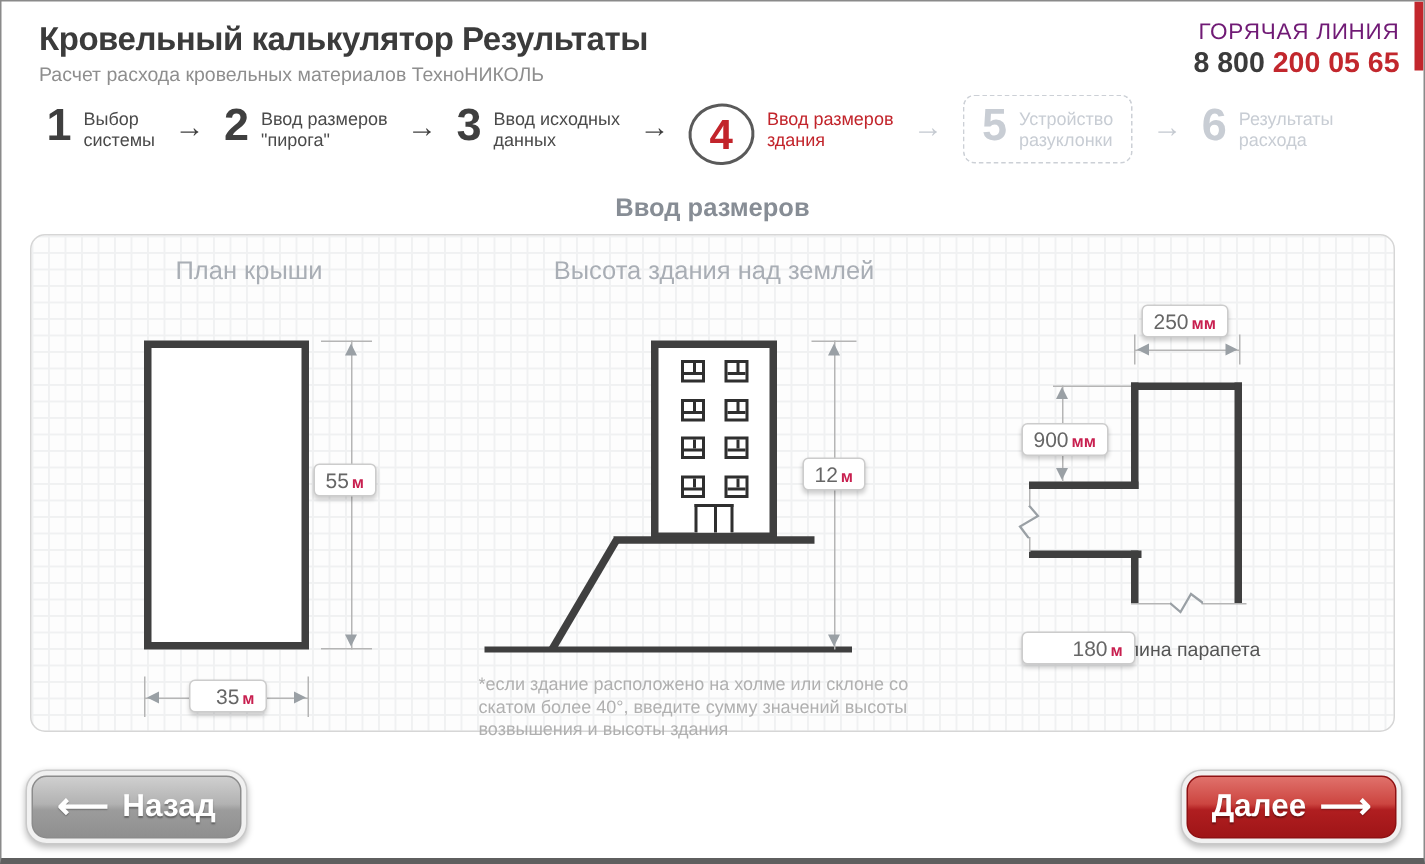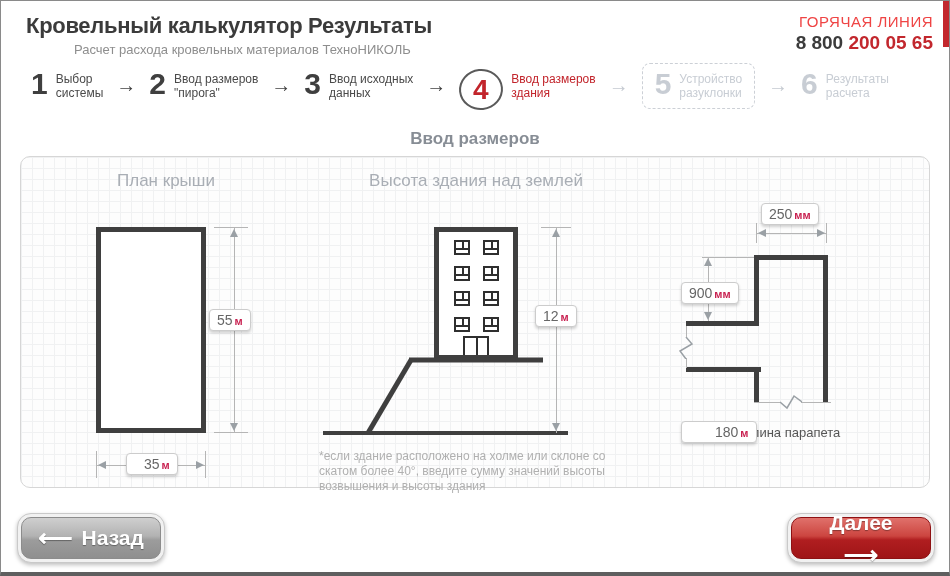--- a/index.html
+++ b/index.html
@@ -4,23 +4,23 @@
 <style>
   * { margin:0; padding:0; box-sizing:border-box; }
   body { font-family:"Liberation Sans", sans-serif; background:#fff; }
   .page {
     position:relative; width:950px; height:576px; background:#fff;
     border:1px solid #8a8a8a; border-bottom:4px solid #5f5f5f; overflow:hidden;
   }
   
   .titles { position:absolute; left:25px; top:12px; }
   .app-title { font-size:22px; font-weight:bold; color:#3b3b3b; letter-spacing:-0.3px; }
-  .app-subtitle { margin-top:3px; font-size:13px; color:#8e8e8e;margin-left:48px; }
+  .app-subtitle { margin-top:3px; font-size:13px; color:#8e8e8e; }
   .hotline { position:absolute; right:16px; top:12px; text-align:right; }
-  .hotline-label { font-size:15px; color:#ef4444; letter-spacing:0.5px; }
+  .hotline-label { font-size:15px; color:#701a75; letter-spacing:0.5px; }
   .hotline-phone { margin-top:2px; font-size:19px; font-weight:bold; color:#3b3b3b; }
   .hotline-phone .red { color:#c2272d; }
   .corner-stripe { position:absolute; right:0; top:0; width:6px; height:46px; background:#c2272d; }
   
   .steps { position:absolute; left:30px; top:68px; display:flex; align-items:flex-start; }
   .step { display:flex; align-items:flex-start; }
   .step-num { font-size:30px; line-height:30px; font-weight:bold; color:#3f3f3f; }
   .step-lbl { margin-left:8px; padding-top:3px; font-size:12px; line-height:14px; color:#4a4a4a; }
   .step-arrow { font-size:20px; line-height:20px; font-weight:bold; color:#3f3f3f; margin:6px 13px 0 13px; }
   .step-arrow.light { color:#c5cad1; }
@@ -76,21 +76,21 @@
   .btn-outer { position:absolute; top:512px; width:148px; height:50px; border-radius:14px;
     background:#f1f1f1; border:1px solid #c9c9c9; box-shadow:0 2px 4px rgba(0,0,0,0.25); padding:3px; cursor:pointer; }
   .btn-inner { width:100%; height:100%; border-radius:10px; display:flex; align-items:center;
     justify-content:center; gap:9px; color:#fff; font-weight:bold; font-size:21px;
     text-shadow:0 1px 1px rgba(0,0,0,0.35); }
   .btn-back { left:16px; }
   .btn-back .btn-inner { background:linear-gradient(180deg,#cfcfcf,#b2b2b2 45%,#9c9c9c 55%,#8f8f8f);
     border:1px solid #8c8c8c; }
   .btn-next { left:786px; }
   .btn-next .btn-inner { background:linear-gradient(180deg,#e0716b,#cc4540 45%,#b01e20 55%,#9f1517);
-    border:1px solid #8e1113;flex-direction:column; }
+    border:1px solid #8e1113; }
   .btn-arrow { font-size:24px; line-height:22px; }
 </style>
 </head>
 <body>
 
 <div class="page">
 
   <div class="titles">
     <div class="app-title">Кровельный калькулятор Результаты</div>
     <div class="app-subtitle">Расчет расхода кровельных материалов ТехноНИКОЛЬ</div>
@@ -141,21 +141,21 @@
       <div class="step-lbl">
         <div>Устройство</div>
           <div>разуклонки</div>
       </div>
     </div>
     <div class="step-arrow light">→</div>
     <div class="step upcoming">
       <div class="step-num">6</div>
       <div class="step-lbl">
         <div>Результаты</div>
-          <div>расчета</div>
+          <div>расхода</div>
       </div>
     </div>
   </div>
 
   <div class="panel-title">Ввод размеров</div>
 
   <div class="panel">
 
     <div class="sect-title" style="left:30px; width:230px;">План крыши</div>
     <div class="roof-rect"></div>

